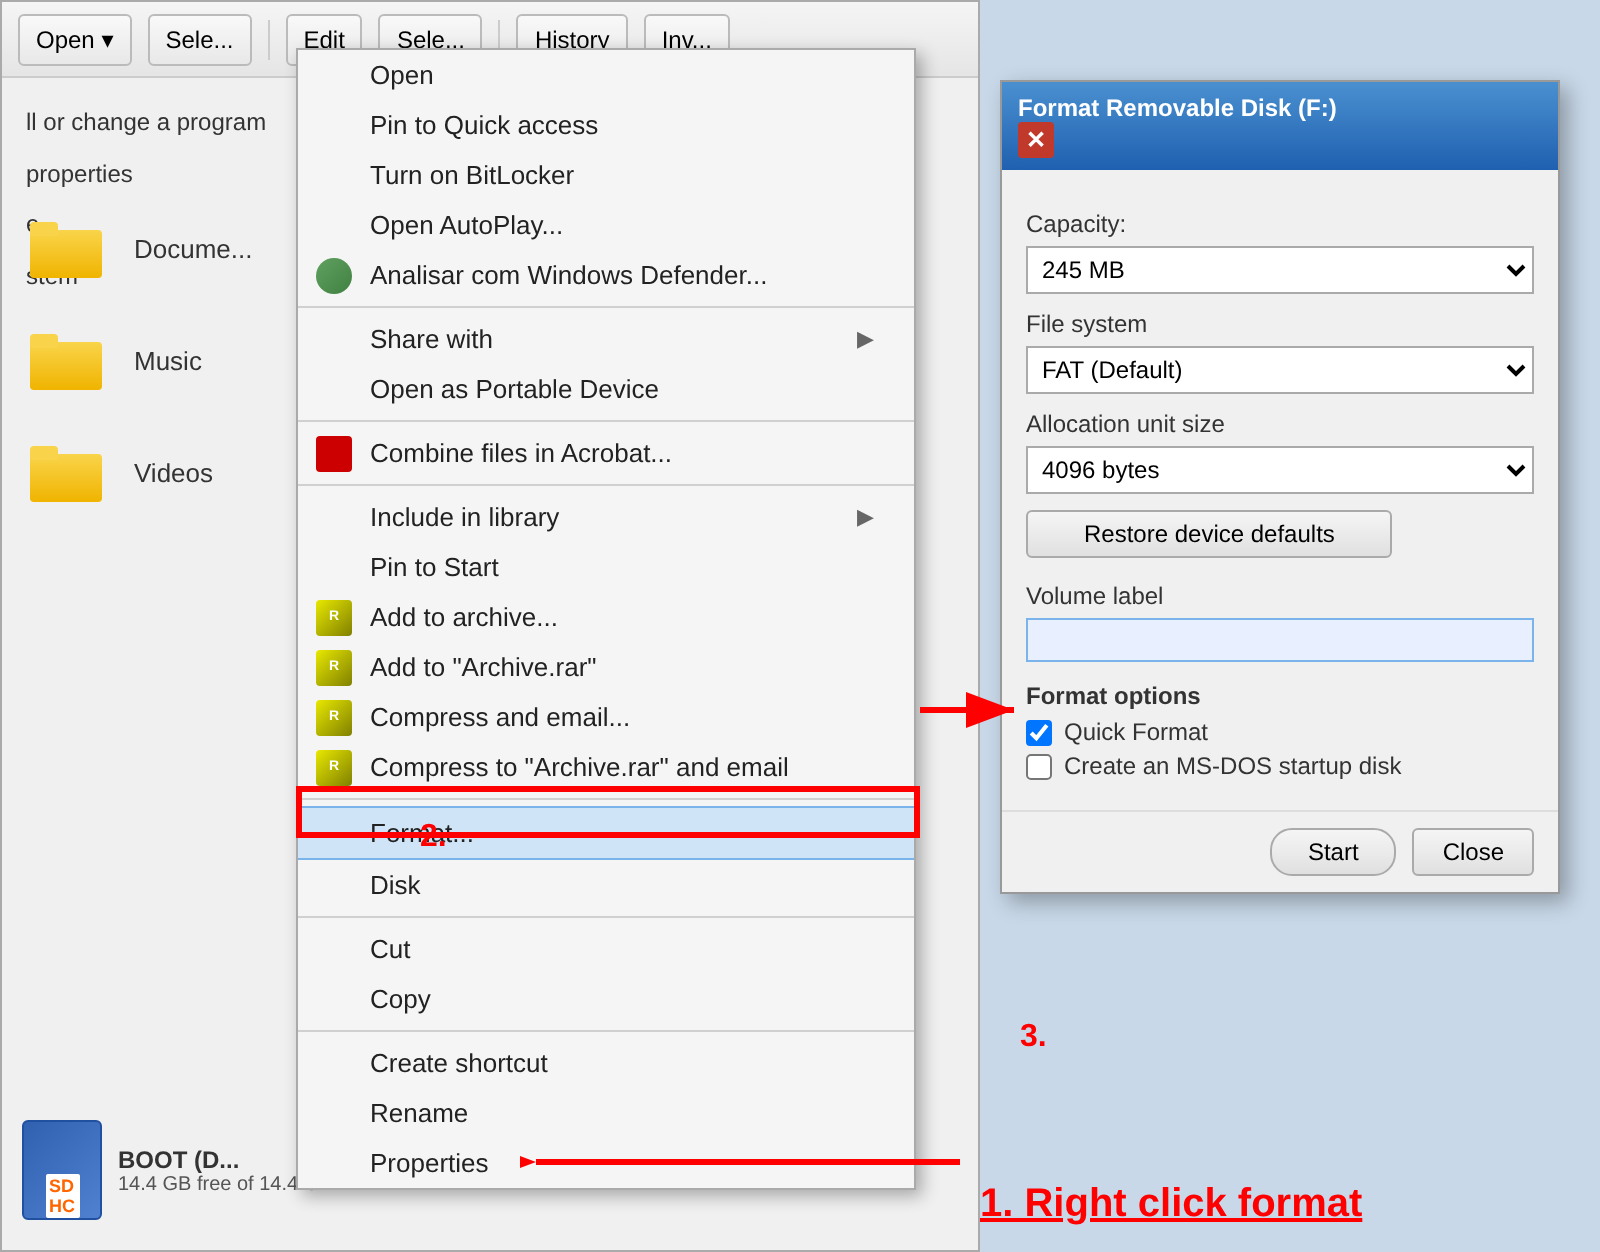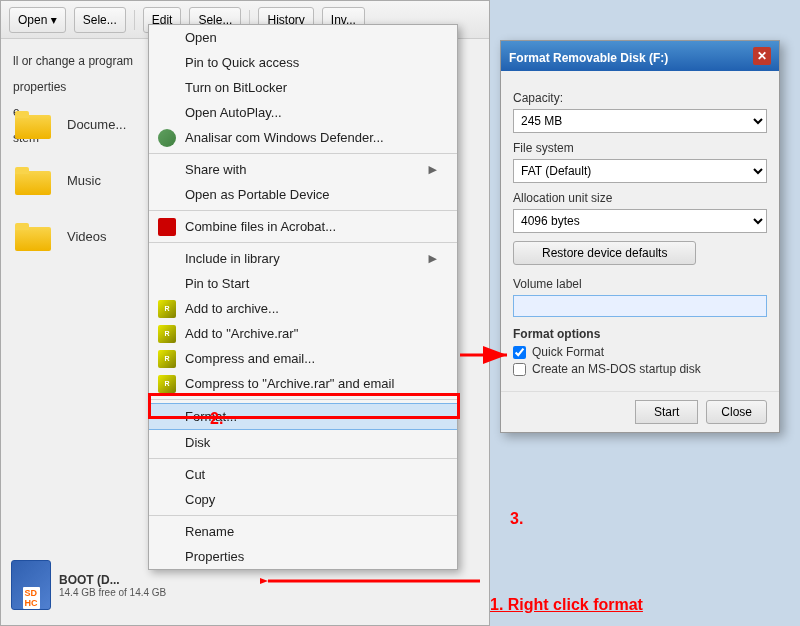--- a/index.html
+++ b/index.html
@@ -228,23 +228,24 @@
       box-shadow: 4px 4px 10px rgba(0,0,0,0.3);
       z-index: 200;
     }
 
     .dialog-titlebar {
       background: linear-gradient(to bottom, #4a90d0, #2060b0);
       color: white;
       padding: 6px 8px;
       display: flex;
       justify-content: space-between;
-      align-items: flex-end;
+      align-items: flex-start;
       font-size: 12px;
       font-weight: bold;
+      flex-direction: column;
     }
 
     .dialog-close-btn {
       background: #c0392b;
       color: white;
       border: none;
       width: 18px;
       height: 18px;
       border-radius: 2px;
       font-size: 12px;
@@ -322,21 +323,21 @@
       display: flex;
       justify-content: flex-end;
       gap: 8px;
       padding: 8px 12px;
       border-top: 1px solid #ddd;
     }
 
     .btn-start {
       background: linear-gradient(to bottom, #f5f5f5, #e0e0e0);
       border: 1px solid #aaa;
-      border-radius: 0;
+      border-radius: 11px;
       padding: 4px 18px;
       font-size: 12px;
       cursor: pointer;
     }
 
     .btn-close {
       background: linear-gradient(to bottom, #f5f5f5, #e0e0e0);
       border: 1px solid #aaa;
       border-radius: 3px;
       padding: 4px 14px;
@@ -367,21 +368,21 @@
       bottom: 8px;
       left: 490px;
       z-index: 302;
       display: flex;
       align-items: center;
       gap: 10px;
     }
 
     .annotation-text-main {
       color: red;
-      font-size: 16px;
+      font-size: 20px;
       font-weight: bold;
       text-decoration: underline;
     }
 
     
     .arrow-svg {
       position: absolute;
       z-index: 300;
       pointer-events: none;
     }
@@ -553,20 +554,23 @@
     <span>Disk</span>
   </div>
   <div class="menu-separator"></div>
   <div class="menu-item">
     <span>Cut</span>
   </div>
   <div class="menu-item">
     <span>Copy</span>
   </div>
   <div class="menu-separator"></div>
+  <div class="menu-item">
+    <span>Create shortcut</span>
+  </div>
   <div class="menu-item">
     <span>Rename</span>
   </div>
   <div class="menu-item">
     <span>Properties</span>
   </div>
 </div>
 
 <div class="format-dialog">
   <div class="dialog-titlebar">

